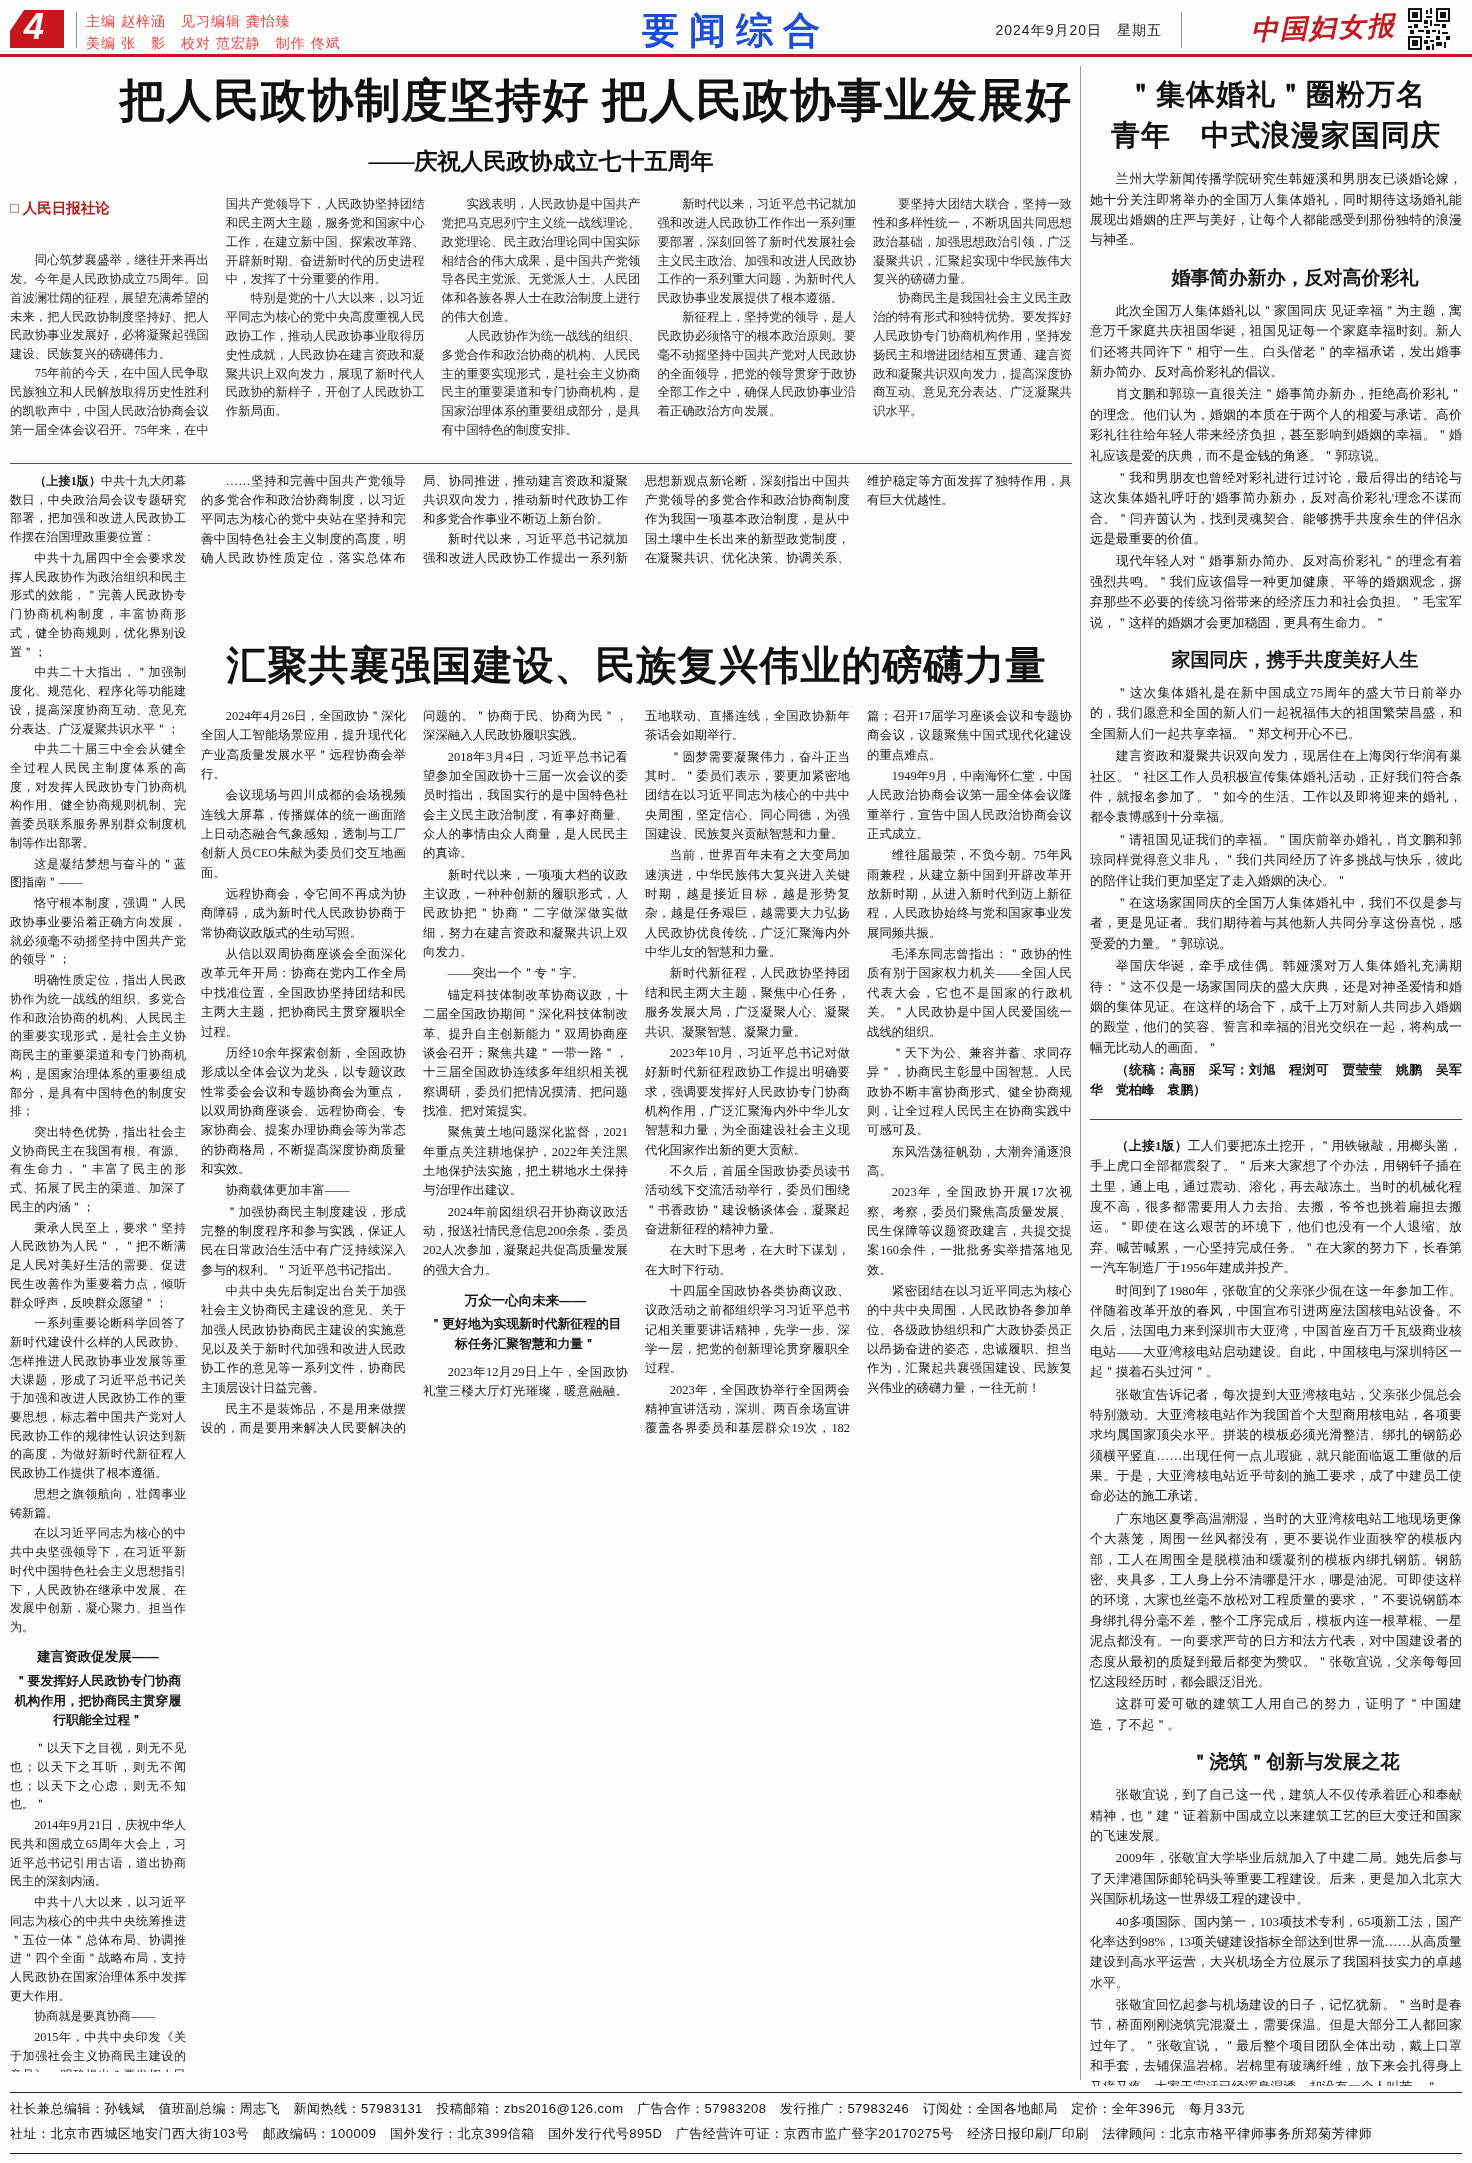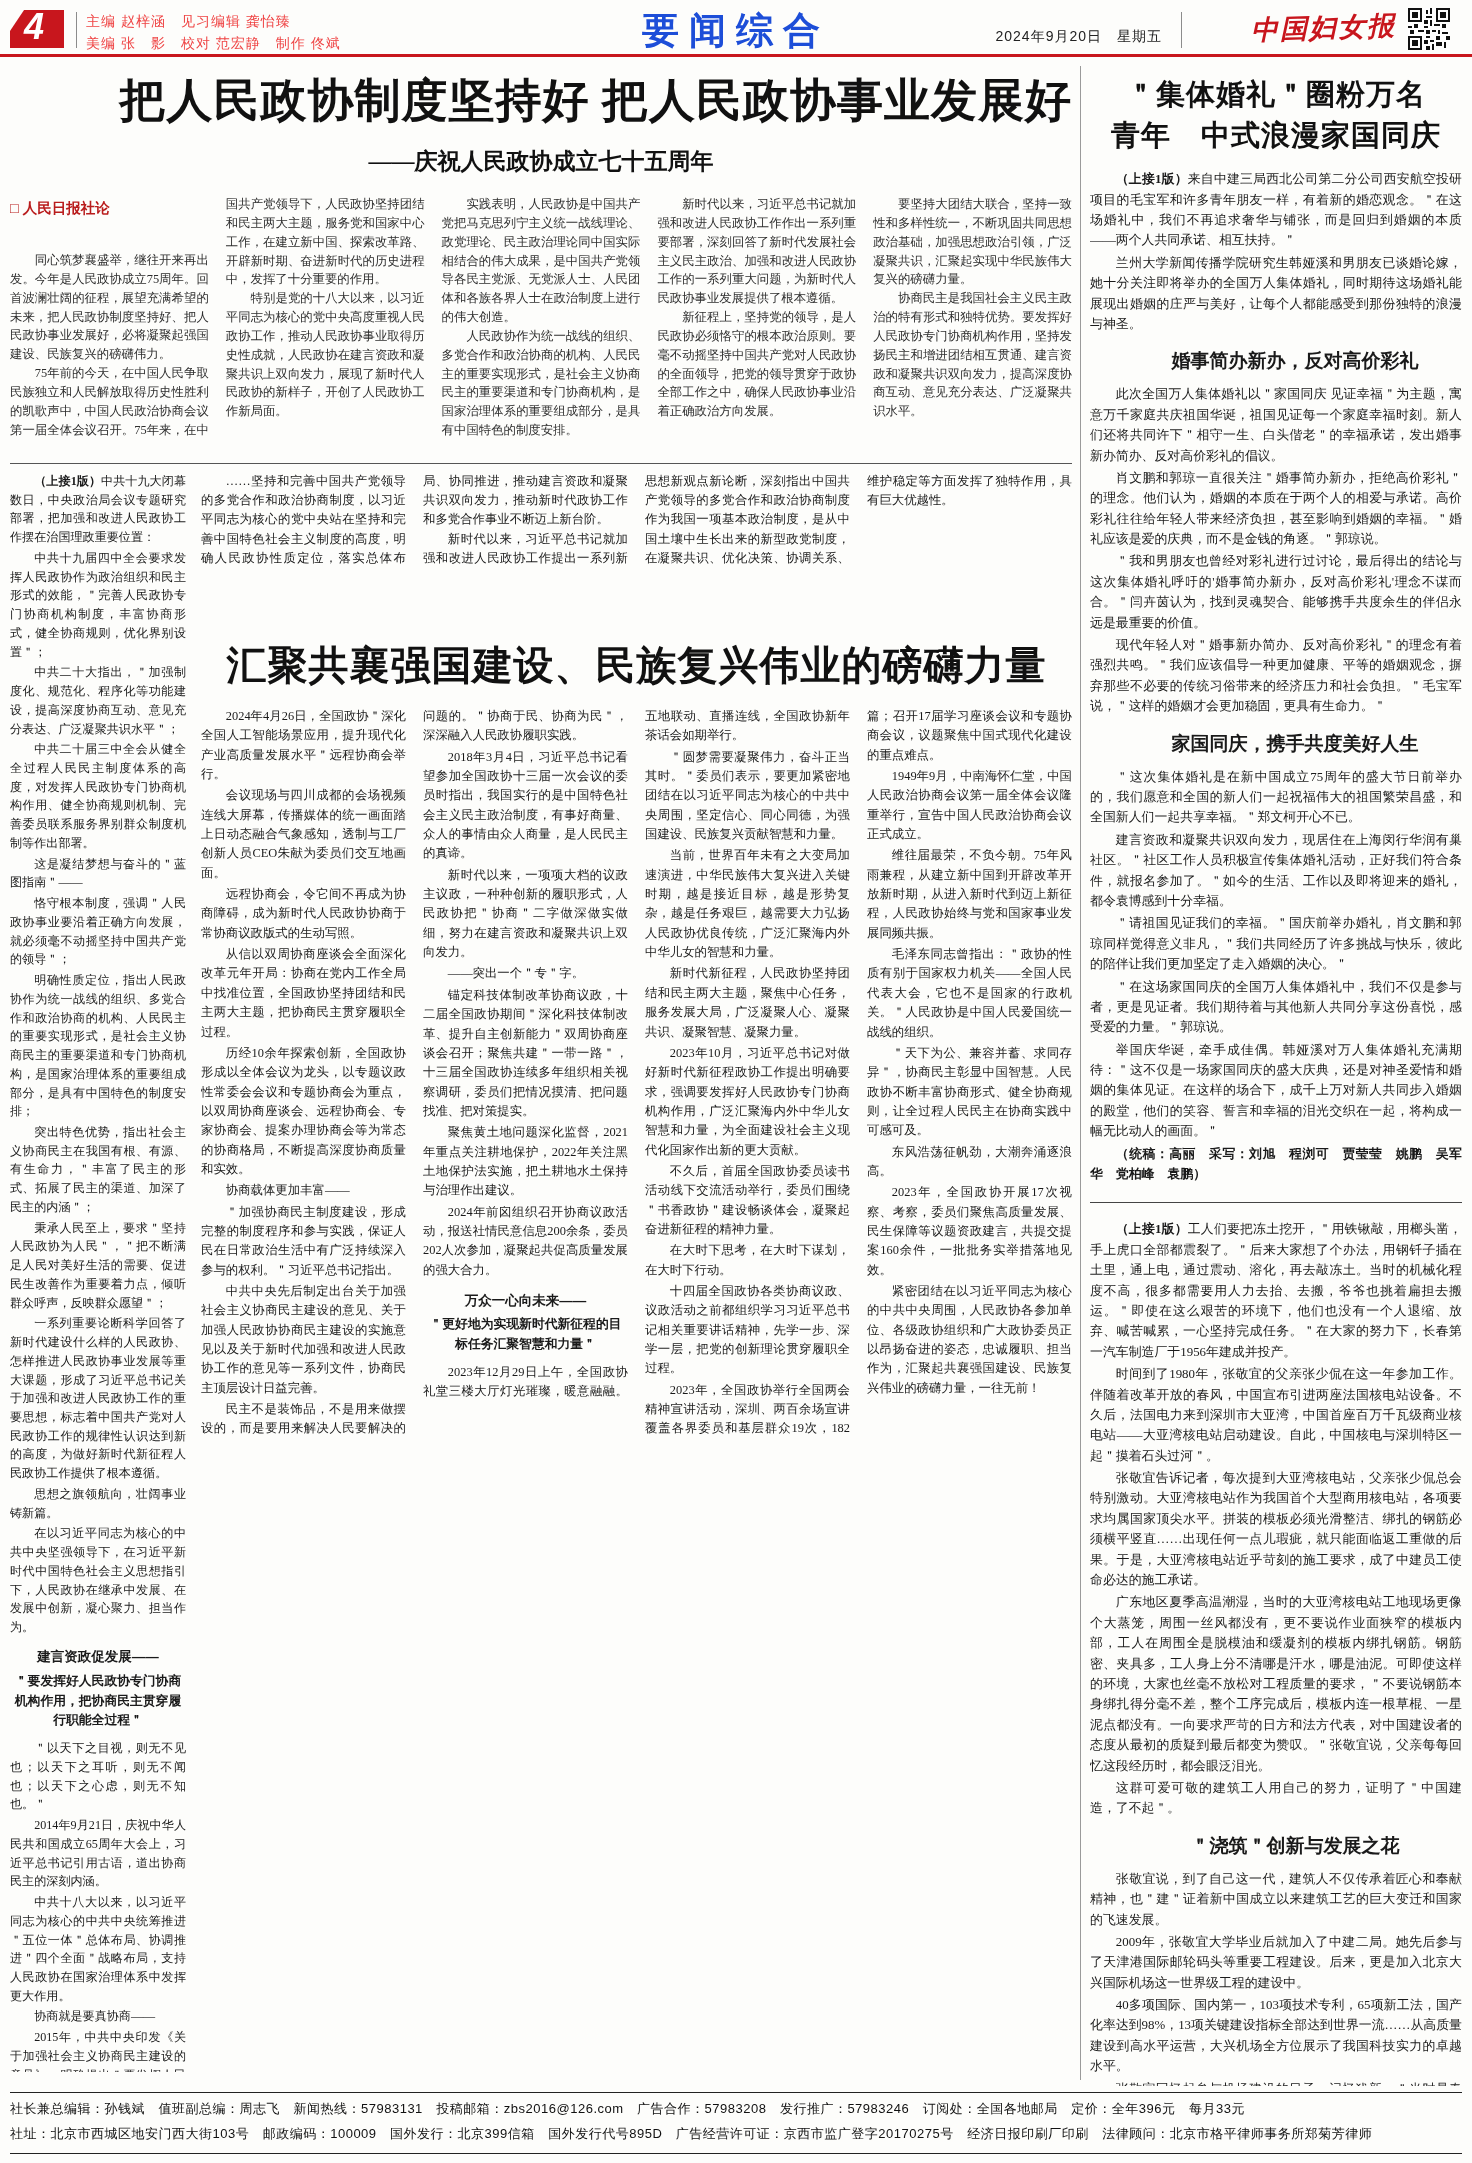--- a/index.html
+++ b/index.html
@@ -11,21 +11,21 @@
   .pagenum-wrap{position:absolute;left:0;top:2px;width:58px;height:40px;}
   .pagenum-bg{position:absolute;left:0;top:0;width:54px;height:38px;background:#c8161d;
               clip-path:polygon(26% 0,100% 0,100% 100%,0 100%,0 55%);}
   .pagenum{position:absolute;left:14px;top:-4px;font-size:36px;font-weight:900;color:#fff;
            font-style:italic;font-family:"Liberation Sans",sans-serif;}
   .hdr-divider{position:absolute;width:1px;background:#8c8c8c;top:4px;bottom:4px;}
   .credits{position:absolute;left:76px;top:3px;font-size:14px;line-height:1.55;color:#ef4444;letter-spacing:1px;}
   .section-title{position:absolute;left:50%;transform:translateX(-50%);top:-2px;
                  font-size:37px;font-weight:900;color:#1d4ed8;letter-spacing:10px;
                  font-family:"Liberation Serif",serif;}
-  .hdr-date{position:absolute;right:300px;top:20px;font-size:14px;color:#222;letter-spacing:1px;}
+  .hdr-date{position:absolute;right:300px;top:14px;font-size:14px;color:#222;letter-spacing:1px;}
   .masthead{position:absolute;right:66px;top:2px;font-size:27px;font-weight:900;color:#c8161d;
             font-style:italic;letter-spacing:2px;font-family:"Liberation Serif",serif;transform:rotate(-2deg);}
   .qr{position:absolute;right:12px;top:0px;width:42px;height:42px;}
   .red-rule{position:absolute;left:0;top:54px;width:100%;height:3px;background:#c8161d;}
   
   .left-main{position:absolute;left:10px;top:62px;width:1062px;height:2024px;overflow:hidden;}
   .v-rule{position:absolute;left:1080px;top:66px;width:1px;height:2014px;background:#9a9a9a;}
   .right-rail{position:absolute;left:1090px;top:62px;width:372px;height:2024px;overflow:hidden;}
   
   .ed-headline{margin-top:8px;text-align:right;font-size:46px;font-weight:900;letter-spacing:1px;
@@ -190,21 +190,20 @@
 
   <div class="v-rule"></div>
 
   <div class="right-rail">
     <div class="rr-headline">
       <div>＂集体婚礼＂圈粉万名</div>
       <div>青年　中式浪漫家国同庆</div>
     </div>
     <div class="rr-article">
       <div>
-          <p class="para"><b>（上接1版）</b>来自中建三局西北公司第二分公司西安航空投研项目的毛宝军和许多青年朋友一样，有着新的婚恋观念。＂在这场婚礼中，我们不再追求奢华与铺张，而是回归到婚姻的本质——两个人共同承诺、相互扶持。＂</p>
           <p class="para">兰州大学新闻传播学院研究生韩娅溪和男朋友已谈婚论嫁，她十分关注即将举办的全国万人集体婚礼，同时期待这场婚礼能展现出婚姻的庄严与美好，让每个人都能感受到那份独特的浪漫与神圣。</p>
           <p class="subhead">婚事简办新办，反对高价彩礼</p>
           <p class="para">此次全国万人集体婚礼以＂家国同庆 见证幸福＂为主题，寓意万千家庭共庆祖国华诞，祖国见证每一个家庭幸福时刻。新人们还将共同许下＂相守一生、白头偕老＂的幸福承诺，发出婚事新办简办、反对高价彩礼的倡议。</p>
           <p class="para">肖文鹏和郭琼一直很关注＂婚事简办新办，拒绝高价彩礼＂的理念。他们认为，婚姻的本质在于两个人的相爱与承诺。高价彩礼往往给年轻人带来经济负担，甚至影响到婚姻的幸福。＂婚礼应该是爱的庆典，而不是金钱的角逐。＂郭琼说。</p>
           <p class="para">＂我和男朋友也曾经对彩礼进行过讨论，最后得出的结论与这次集体婚礼呼吁的'婚事简办新办，反对高价彩礼'理念不谋而合。＂闫卉茵认为，找到灵魂契合、能够携手共度余生的伴侣永远是最重要的价值。</p>
           <p class="para">现代年轻人对＂婚事新办简办、反对高价彩礼＂的理念有着强烈共鸣。＂我们应该倡导一种更加健康、平等的婚姻观念，摒弃那些不必要的传统习俗带来的经济压力和社会负担。＂毛宝军说，＂这样的婚姻才会更加稳固，更具有生命力。＂</p>
           <p class="subhead">家国同庆，携手共度美好人生</p>
           <p class="para">＂这次集体婚礼是在新中国成立75周年的盛大节日前举办的，我们愿意和全国的新人们一起祝福伟大的祖国繁荣昌盛，和全国新人们一起共享幸福。＂郑文柯开心不已。</p>
           <p class="para">建言资政和凝聚共识双向发力，现居住在上海闵行华润有巢社区。＂社区工作人员积极宣传集体婚礼活动，正好我们符合条件，就报名参加了。＂如今的生活、工作以及即将迎来的婚礼，都令袁博感到十分幸福。</p>
           <p class="para">＂请祖国见证我们的幸福。＂国庆前举办婚礼，肖文鹏和郭琼同样觉得意义非凡，＂我们共同经历了许多挑战与快乐，彼此的陪伴让我们更加坚定了走入婚姻的决心。＂</p>

